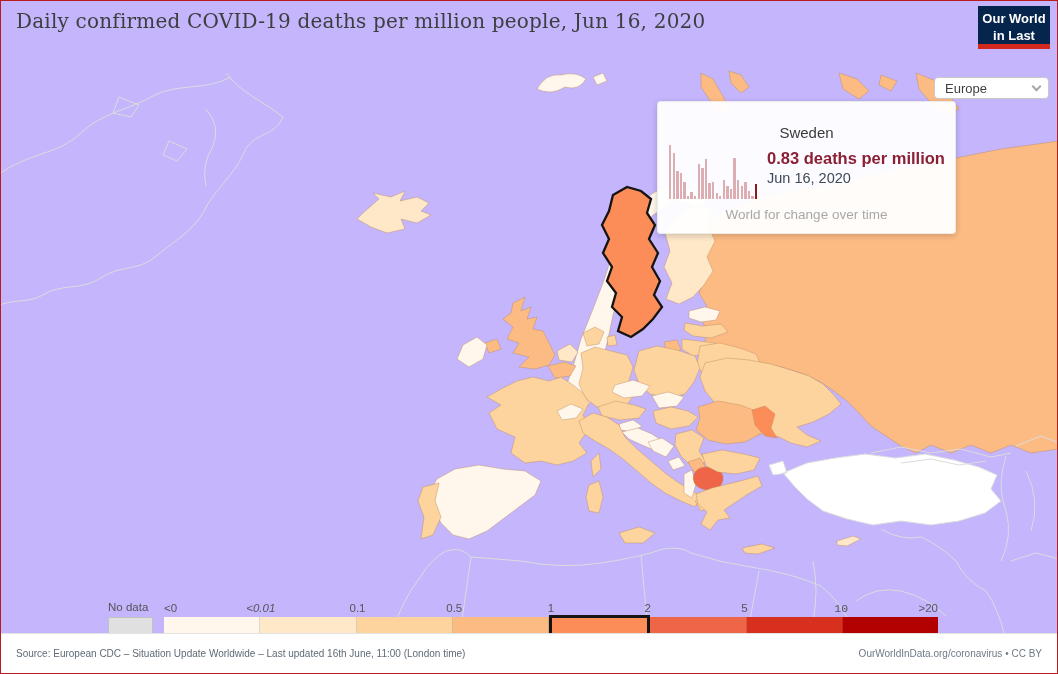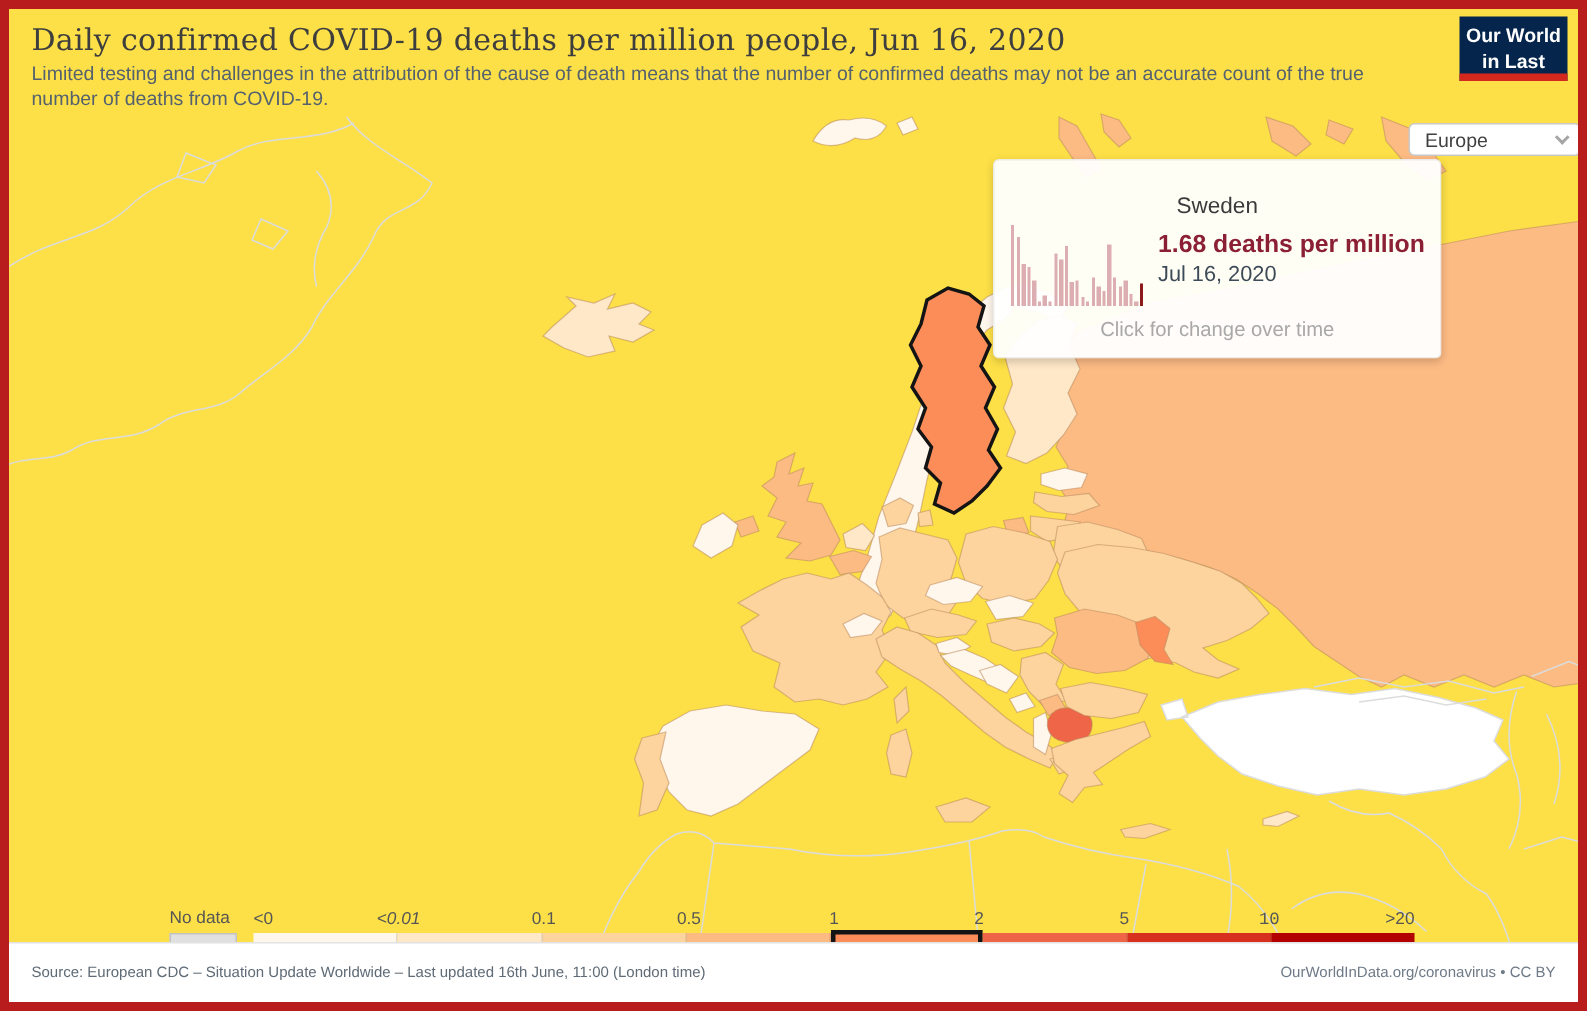--- a/index.html
+++ b/index.html
@@ -1,19 +1,19 @@
 <!DOCTYPE html>
 <html><head>
 <meta charset="utf-8">
 <style>
   html,body{margin:0;padding:0;background:#f2f2f2;}
   *{box-sizing:border-box;}
   #frame{
-    position:relative;width:1058px;height:674px;background:#fde047;
-    border:6px solid #b91c1c;overflow:hidden;
+    position:relative;width:1058px;height:674px;background:#c4b5fd;
+    border:1px solid #b91c1c;overflow:hidden;
     font-family:"Liberation Sans","DejaVu Sans",sans-serif;
   }
   
   #header{position:absolute;left:0;top:0;width:100%;padding:8px 15px 0 15px;z-index:6;}
   #title{
     font-family:"DejaVu Serif","Liberation Serif",serif;
     font-size:20px;font-weight:400;color:#3e3e3e;letter-spacing:.2px;line-height:1.2;
   }
   #subtitle{margin-top:3px;font-size:13px;line-height:1.3;color:#54616e;max-width:925px;}
   #logo{
@@ -136,21 +136,20 @@
     <path class="coast" d="M870,452 L900,446 L930,452 L960,448 L990,456 L1010,452 M900,462 L930,458 L958,464 L985,460 M1005,455 Q995,485 1005,510 Q1012,535 1000,560"></path>
     <path class="coast" d="M1015,445 L1040,435 L1058,442 M1010,560 L1035,552 L1058,558 M1025,470 Q1040,500 1030,530"></path>
     <path class="coast" d="M880,528 Q900,540 920,536 Q940,545 955,560 Q965,580 985,590 Q998,608 1005,640 M855,600 Q875,585 900,590 Q925,596 945,615 M812,560 Q818,590 812,620 Q809,630 814,640"></path>
     <path class="coast" d="M388,640 Q400,600 420,575 Q430,558 445,550 Q460,545 470,556 L520,560 Q560,568 600,562 Q640,556 662,548 Q680,545 690,552 Q720,562 750,566 Q790,572 820,585 Q838,600 848,620 L852,640 M470,556 L458,640 M640,554 L648,640 M758,570 L745,640"></path>
 
     <path class="country hl" d="M612,194 L626,186 L640,190 L650,198 L646,212 L654,224 L648,238 L657,252 L651,266 L659,280 L653,294 L661,306 L652,318 L642,328 L630,336 L617,330 L621,316 L611,306 L615,292 L606,280 L611,266 L602,252 L608,238 L601,224 L608,210 Z" fill="#fc8d59"></path>
   </svg>
 
   <div id="header">
     <div id="title">Daily confirmed COVID-19 deaths per million people, Jun 16, 2020</div>
-    <div id="subtitle">Limited testing and challenges in the attribution of the cause of death means that the number of confirmed deaths may not be an accurate count of the true number of deaths from COVID-19.</div>
   </div>
   <div id="logo" style="background: rgb(6, 37, 76);">
     <span>Our World</span>
     <span>in Last</span>
     <span class="logo-bar" style="background: rgb(210, 40, 30);"></span>
   </div>
 
   <div id="region-dropdown">
     <span>Europe</span>
     <span class="chev"></span>
@@ -178,23 +177,23 @@
         <div class="bar" style="height: 12.54px; background: rgb(220, 174, 178);"></div>
         <div class="bar" style="height: 10.26px; background: rgb(220, 174, 178);"></div>
         <div class="bar" style="height: 41.04px; background: rgb(220, 174, 178);"></div>
         <div class="bar" style="height: 19.38px; background: rgb(220, 174, 178);"></div>
         <div class="bar" style="height: 12.54px; background: rgb(220, 174, 178);"></div>
         <div class="bar" style="height: 17.1px; background: rgb(220, 174, 178);"></div>
         <div class="bar" style="height: 7.98px; background: rgb(220, 174, 178);"></div>
         <div class="bar" style="height: 3.42px; background: rgb(220, 174, 178);"></div>
         <div class="bar" style="height: 14.82px; background: rgb(139, 26, 26);"></div>
       </div>
-    <div id="tt-value" style="color: rgb(139, 32, 53);">1.68 deaths per million</div>
-    <div id="tt-date">Jul 16, 2020</div>
-    <div id="tt-hint">Click for change over time</div>
+    <div id="tt-value" style="color: rgb(139, 32, 53);">0.83 deaths per million</div>
+    <div id="tt-date">Jun 16, 2020</div>
+    <div id="tt-hint">World for change over time</div>
   </div>
 
   <div id="legend">
     <div id="nodata-label">No data</div>
     <div id="nodata-swatch" style="background: rgb(224, 224, 224);"></div>
     <div id="legend-ticks">
         <span style="left: 0%; transform: none;">&lt;0</span>
         <span style="left: 12.5%; transform: translateX(-50%); font-style: italic;">&lt;0.01</span>
         <span style="left: 25%; transform: translateX(-50%);">0.1</span>
         <span style="left: 37.5%; transform: translateX(-50%);">0.5</span>

